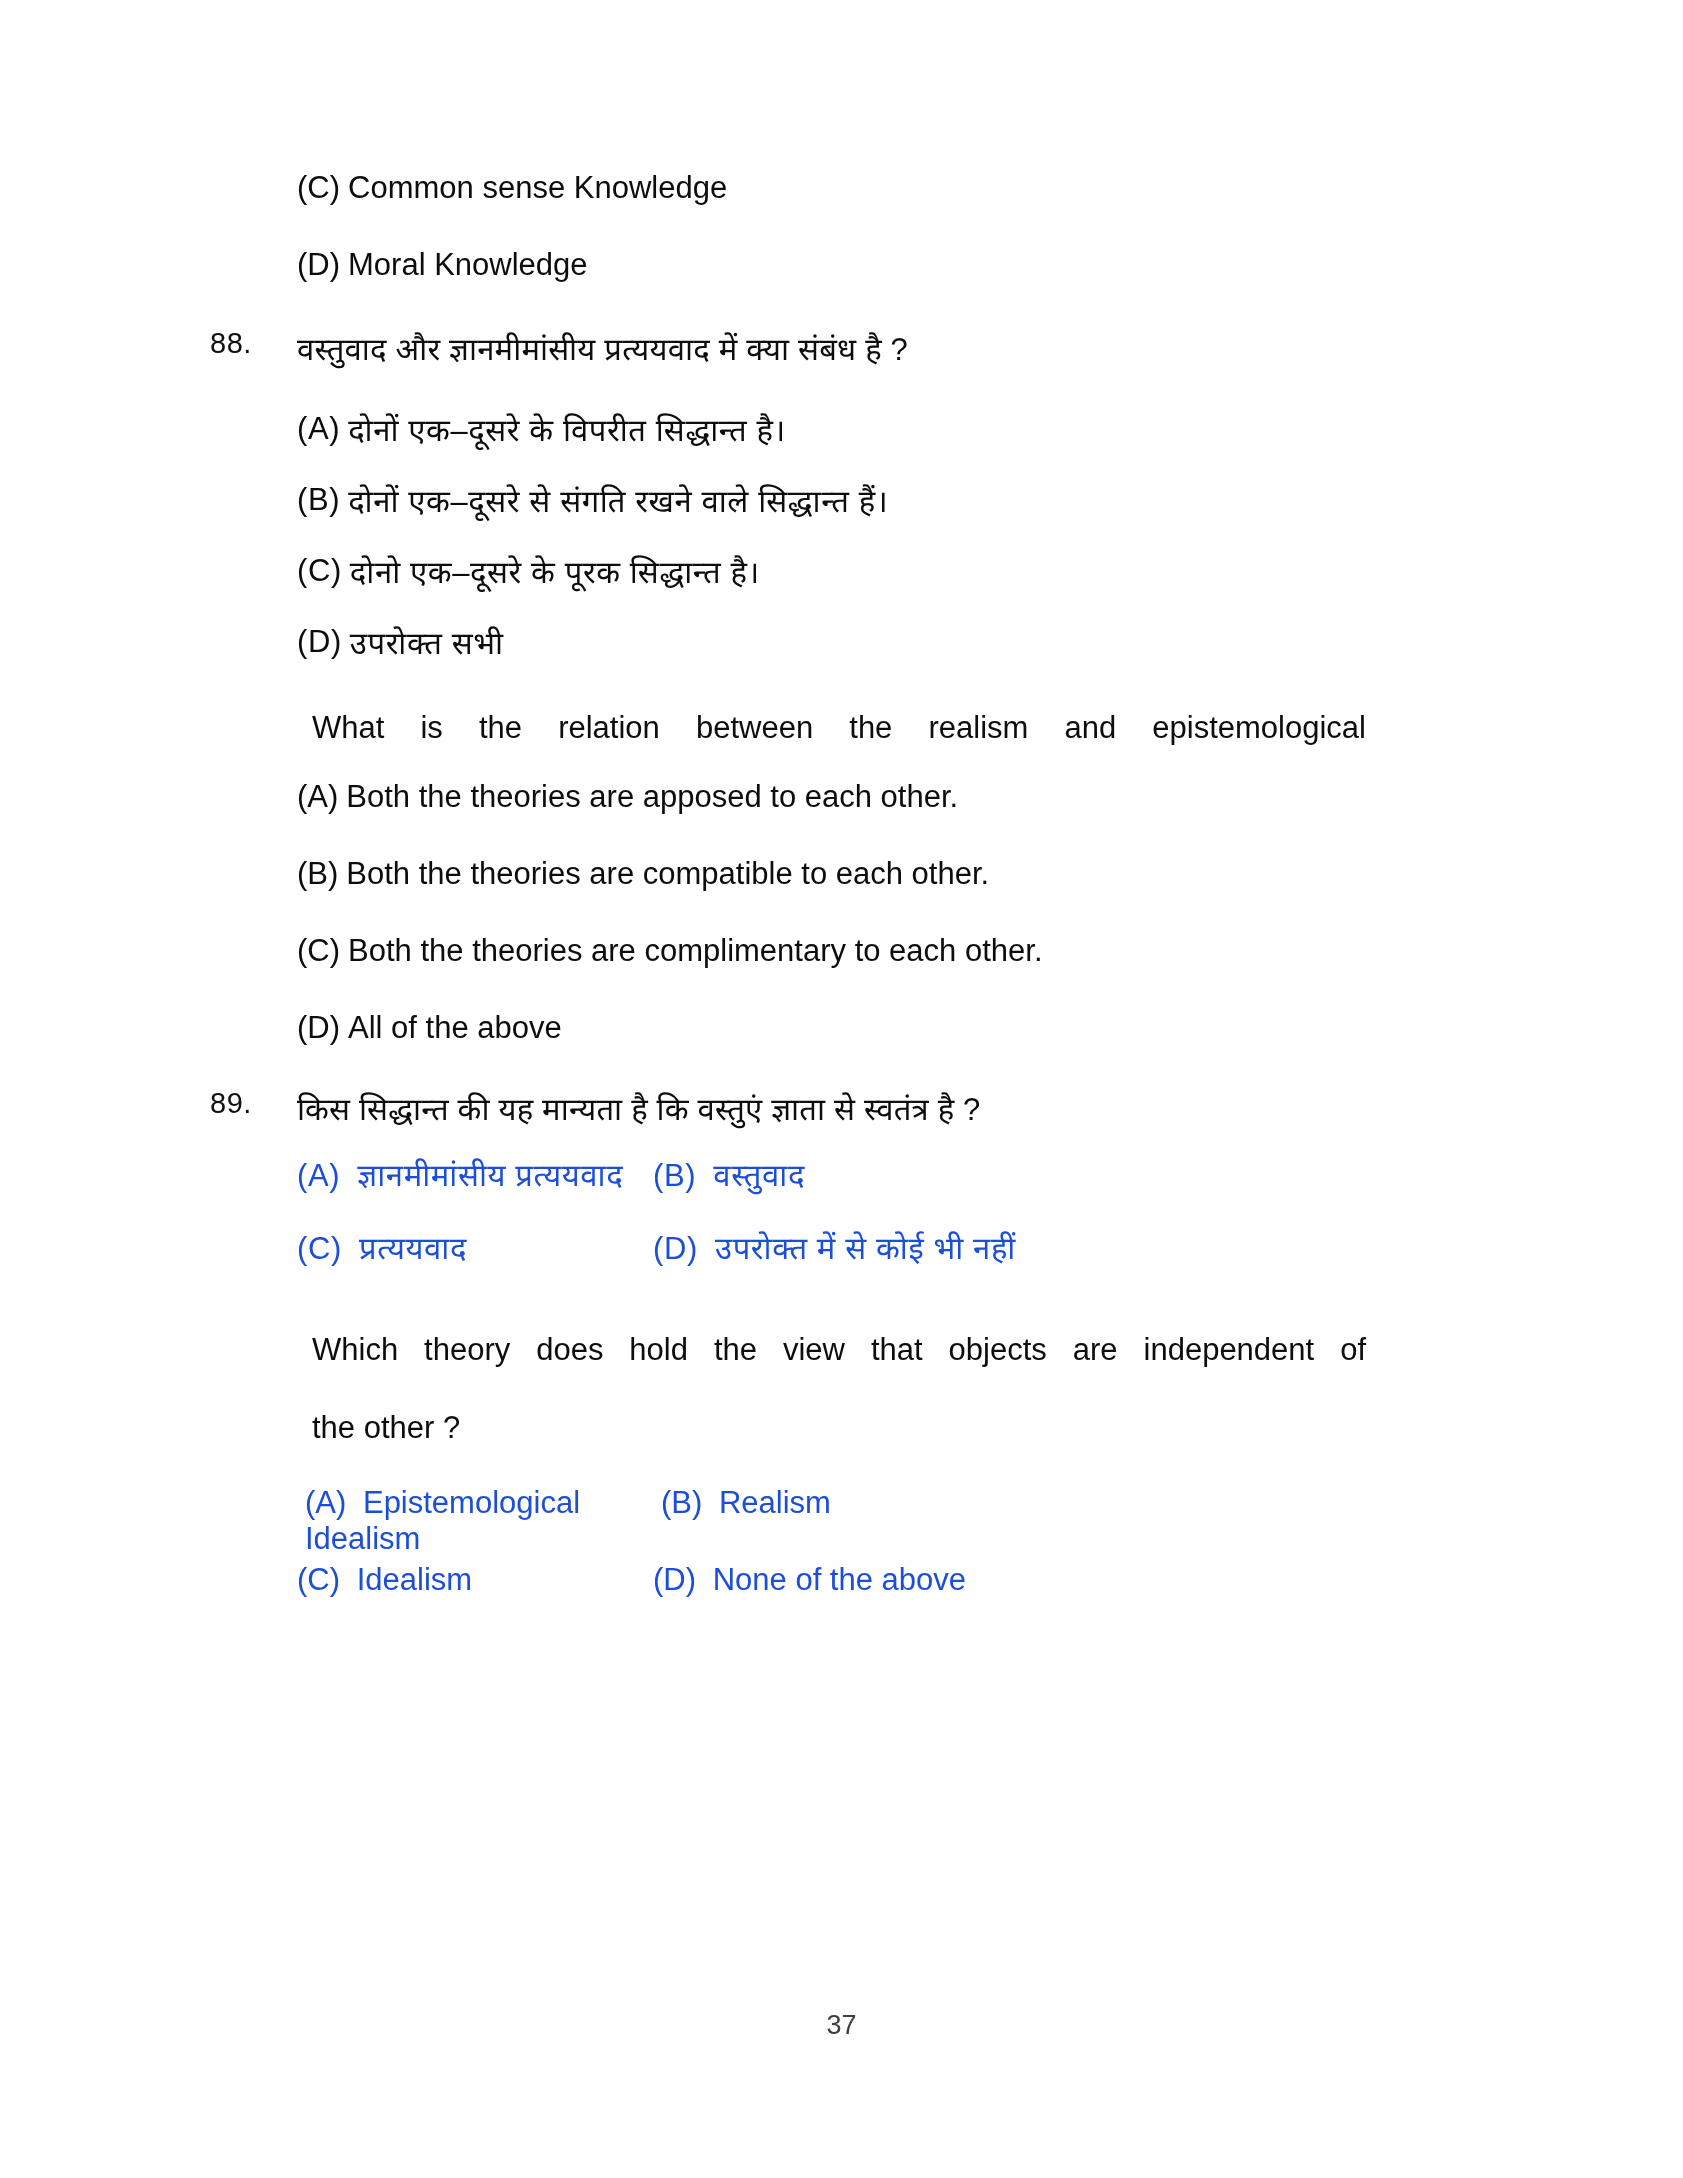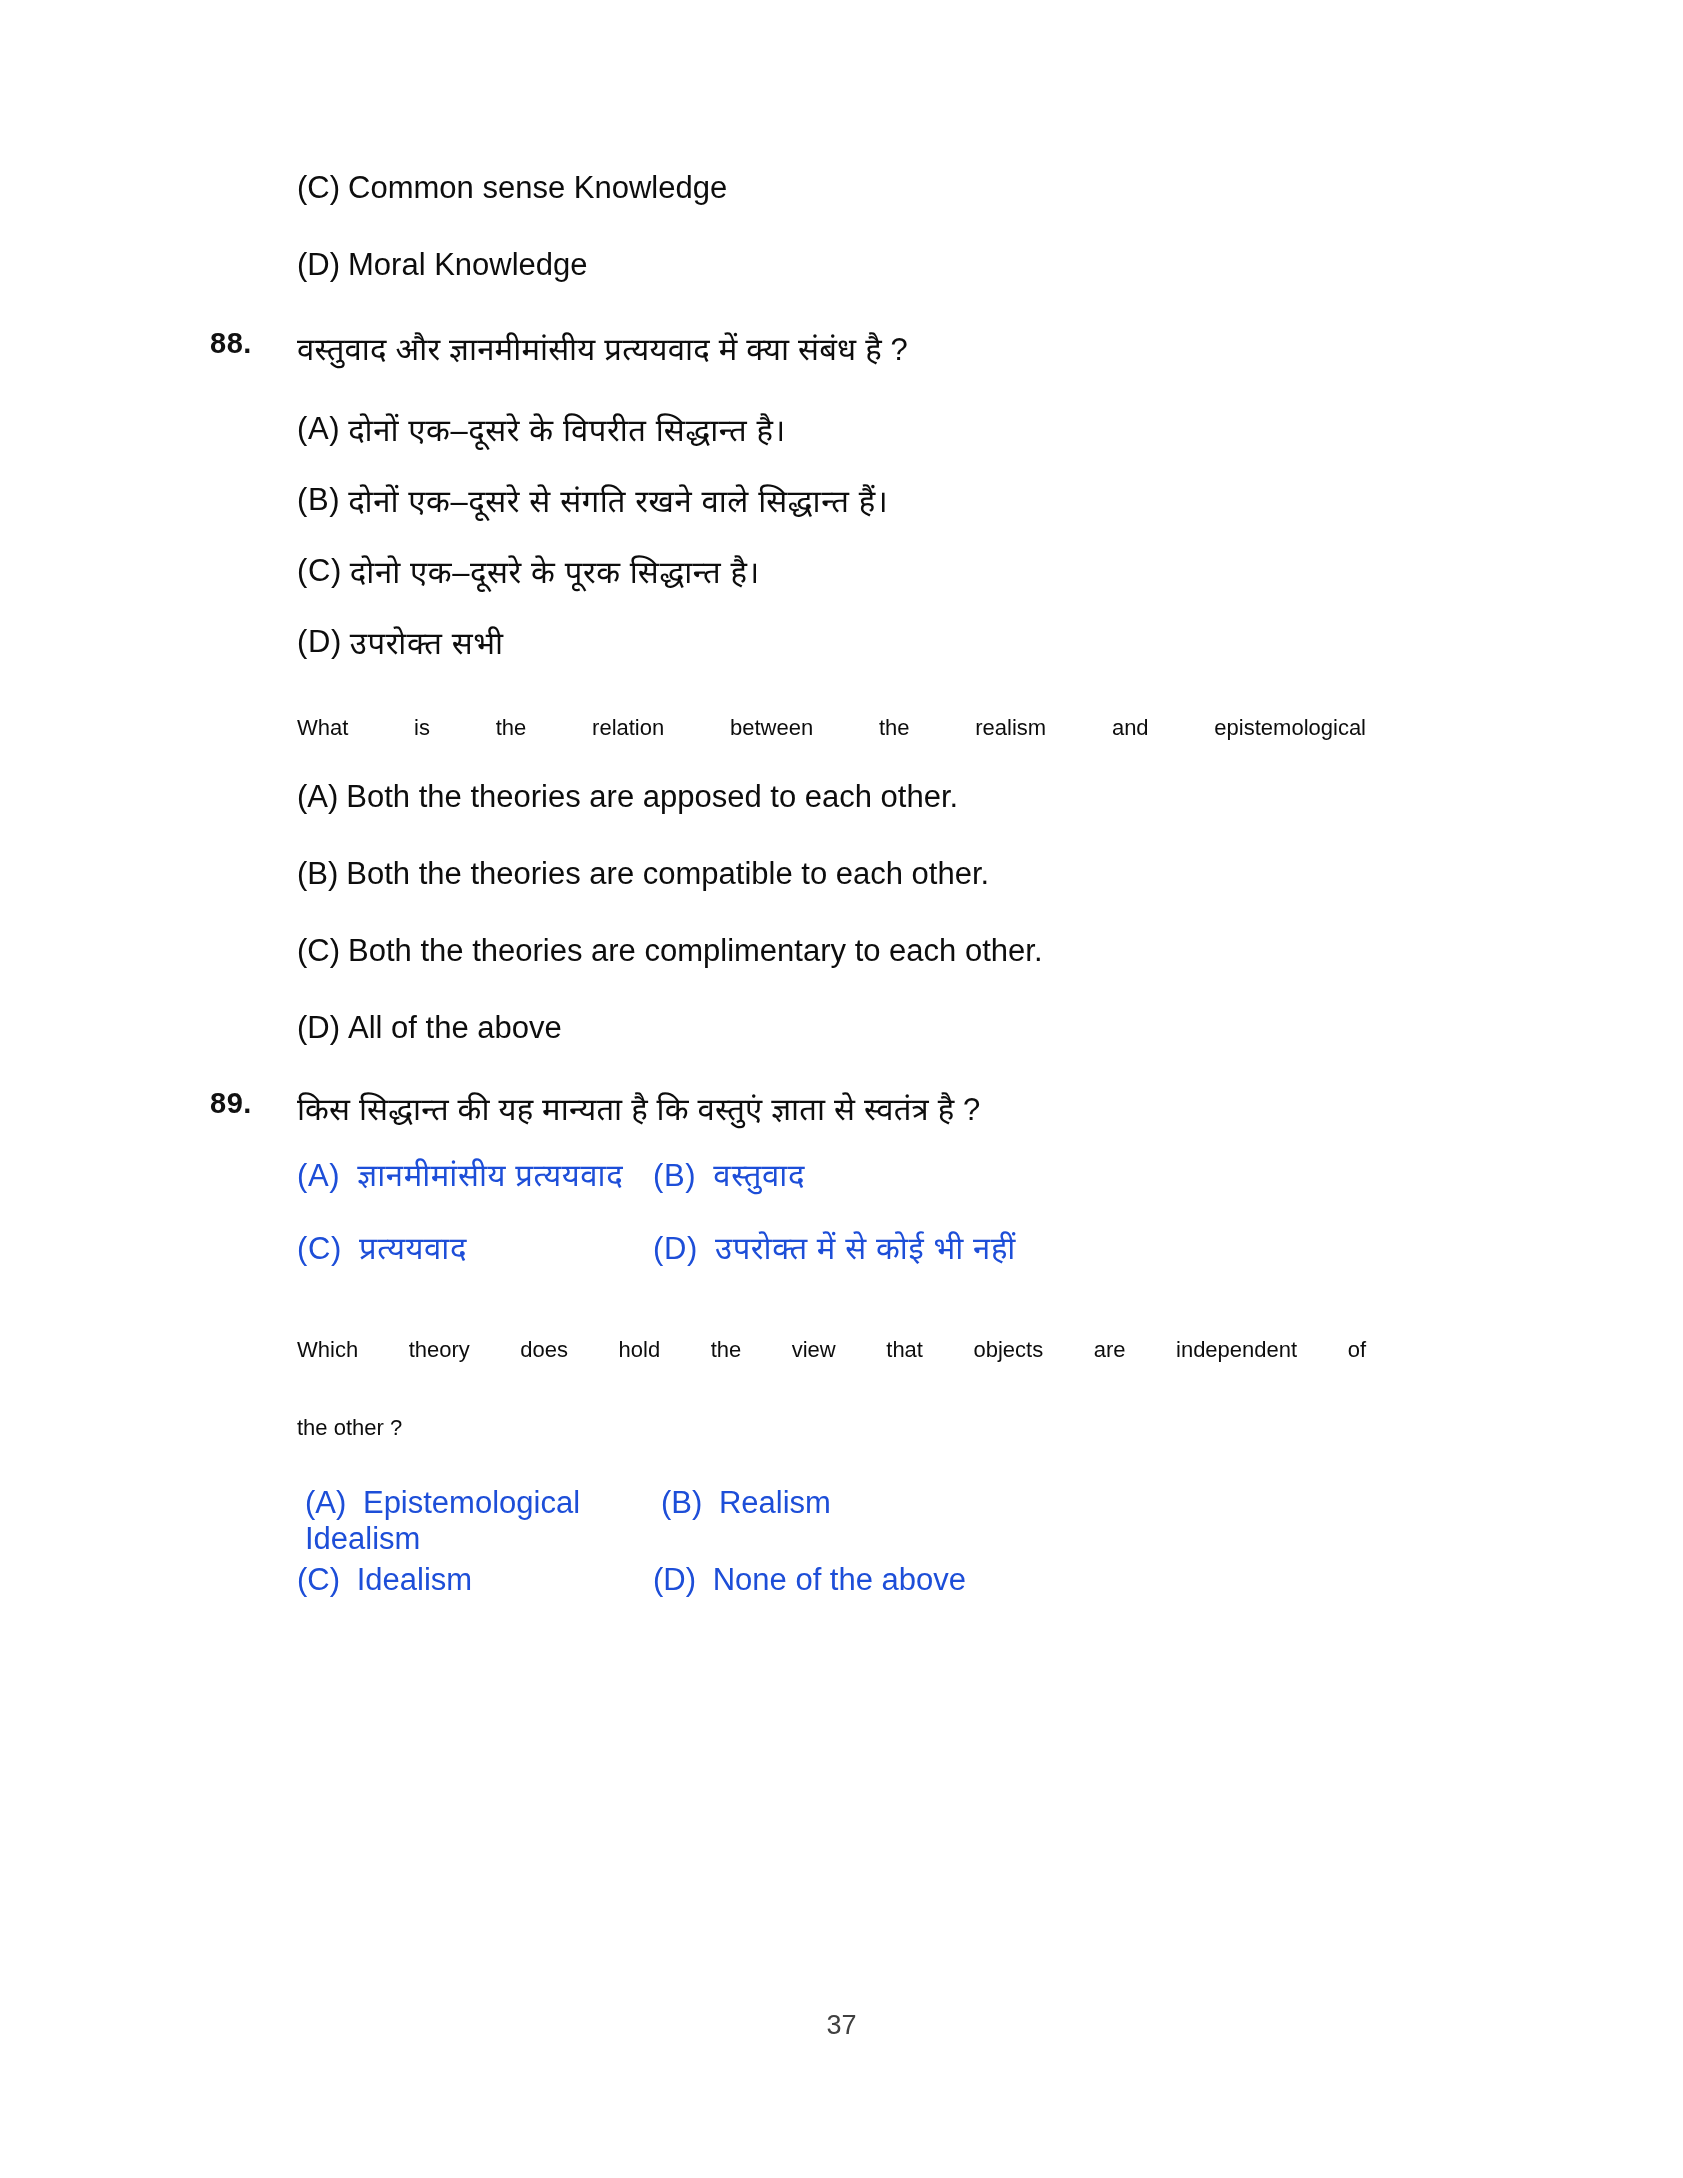--- a/index.html
+++ b/index.html
@@ -36,30 +36,30 @@
     margin-bottom: 0;
   }
   .q-num {
     position: absolute;
     left: -87px;
     top: 0;
     width: 69px;
     text-align: left;
     font-size: 29px;
     letter-spacing: 0.5px;
-    font-weight: bold;
   }
 
   
   .eng-para {
-    font-size: 22px;
+    font-size: 31px;
     line-height: 78px;
     text-align: justify;
     text-justify: inter-word;
     color: #0d0d0d;
+    margin-left: 15px;
   }
   .eng-para > span { display: block; }
   .eng-para .just {
     text-align: justify;
     text-align-last: justify;
   }
   .eng-para .last {
     text-align: left;
   }
 

